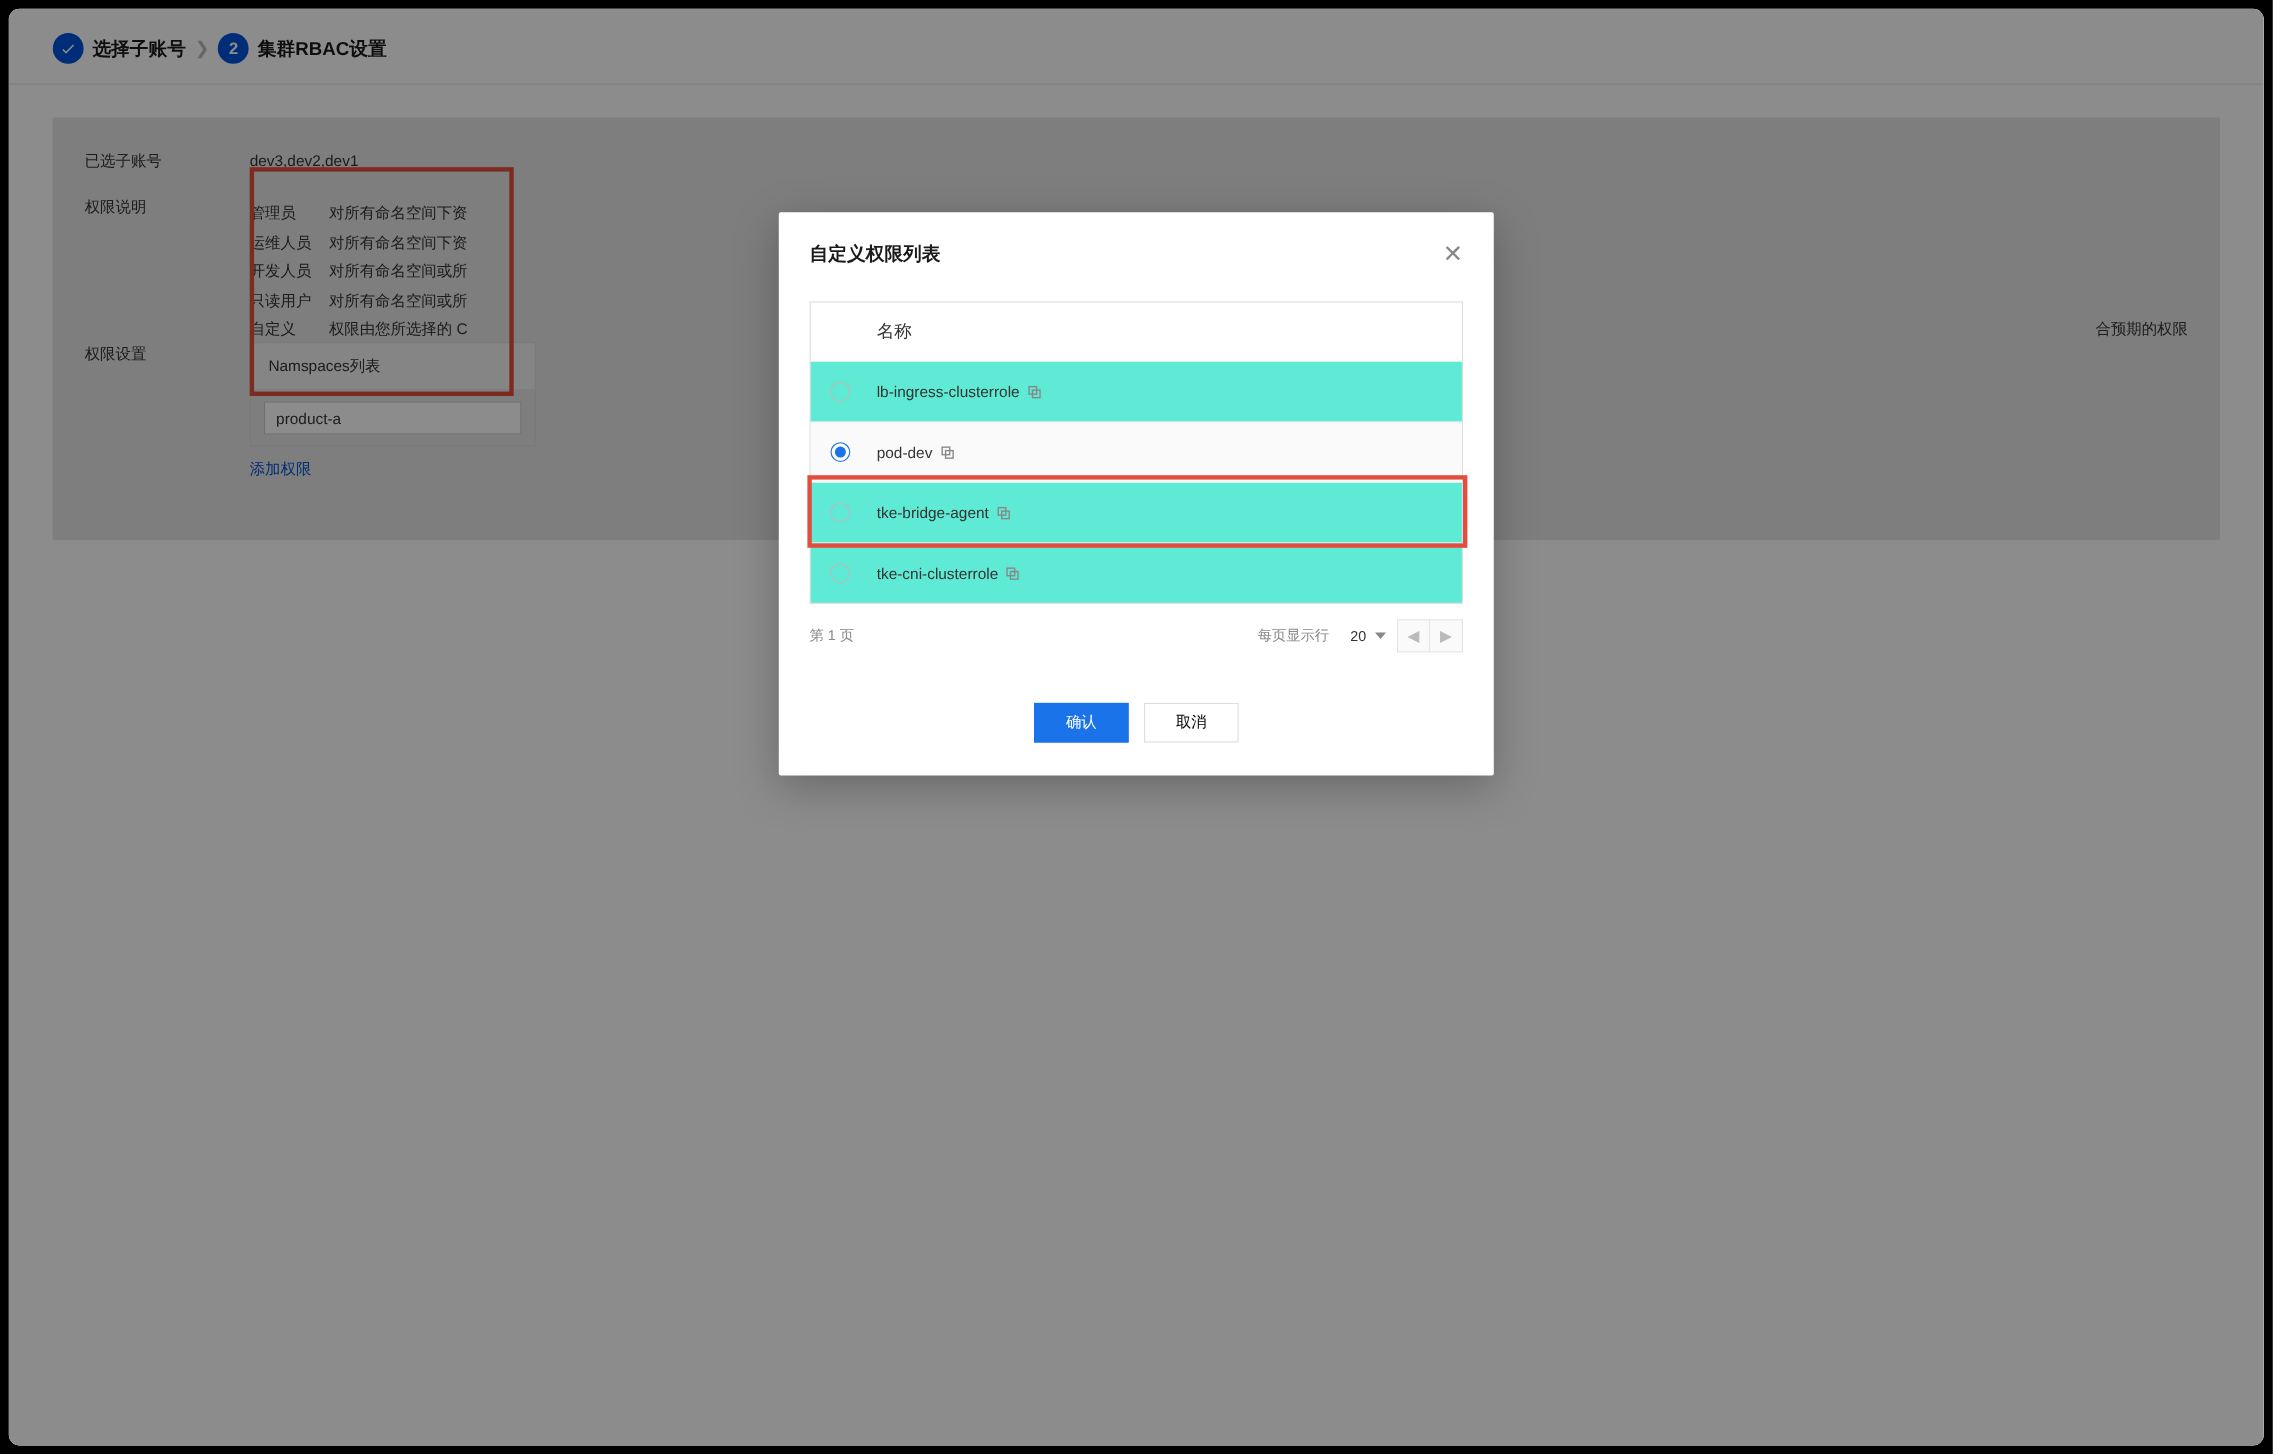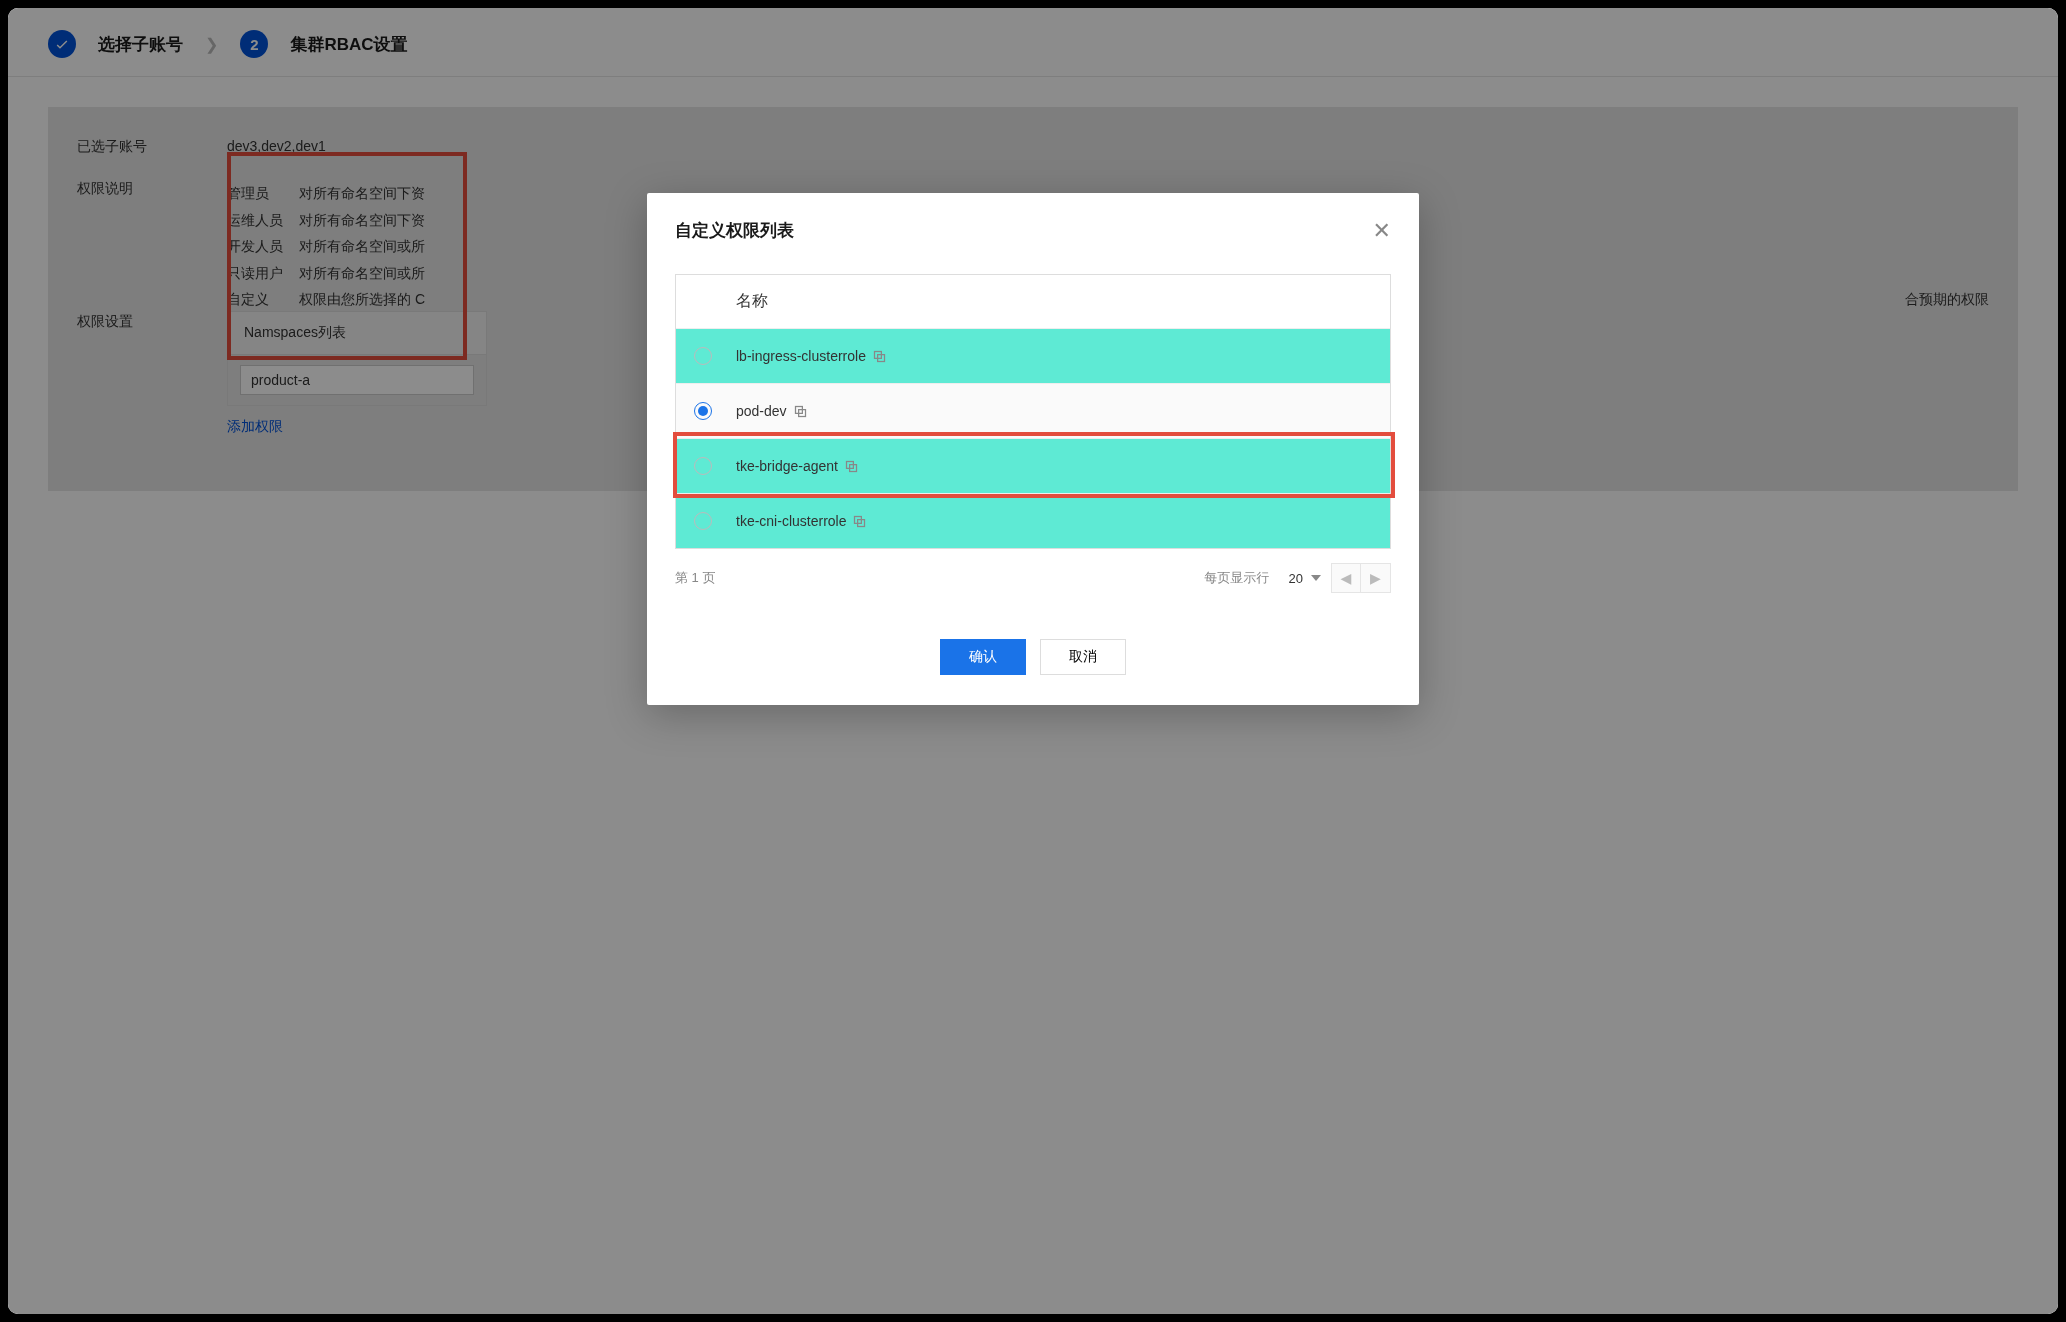--- a/index.html
+++ b/index.html
@@ -29,21 +29,21 @@
     background: rgba(0,0,0,.45);
     z-index: 10;
   }
 
   
   .stepper {
     padding: 22px 40px 18px 40px;
     border-bottom: 1px solid #e5e5e5;
     display: flex;
     align-items: center;
-    gap: 22px;
+    gap: 8px;
     text-align: right;
   }
   .step-circle {
     width: 28px; height: 28px; border-radius: 50%;
     background: #0052d9;
     color: #fff;
     display: flex; align-items: center; justify-content: center;
     font-weight: 600; font-size: 15px;
   }
   .step-circle svg { width: 16px; height: 16px; fill: #fff; }
@@ -93,21 +93,21 @@
   .desc-list { line-height: 1.9; color: #333; }
   .desc-role { display: inline-block; width: 72px; }
 
   
   .modal {
     position: absolute;
     z-index: 20;
     top: 185px;
     left: 50%;
     transform: translateX(-50%);
-    width: 772px;
+    width: 650px;
     background: #fff;
     box-shadow: 0 10px 40px rgba(0,0,0,.25);
     border-radius: 2px;
   }
   .modal-header {
     padding: 26px 28px 18px 28px;
     display: flex;
     align-items: center;
     justify-content: space-between;
   }

